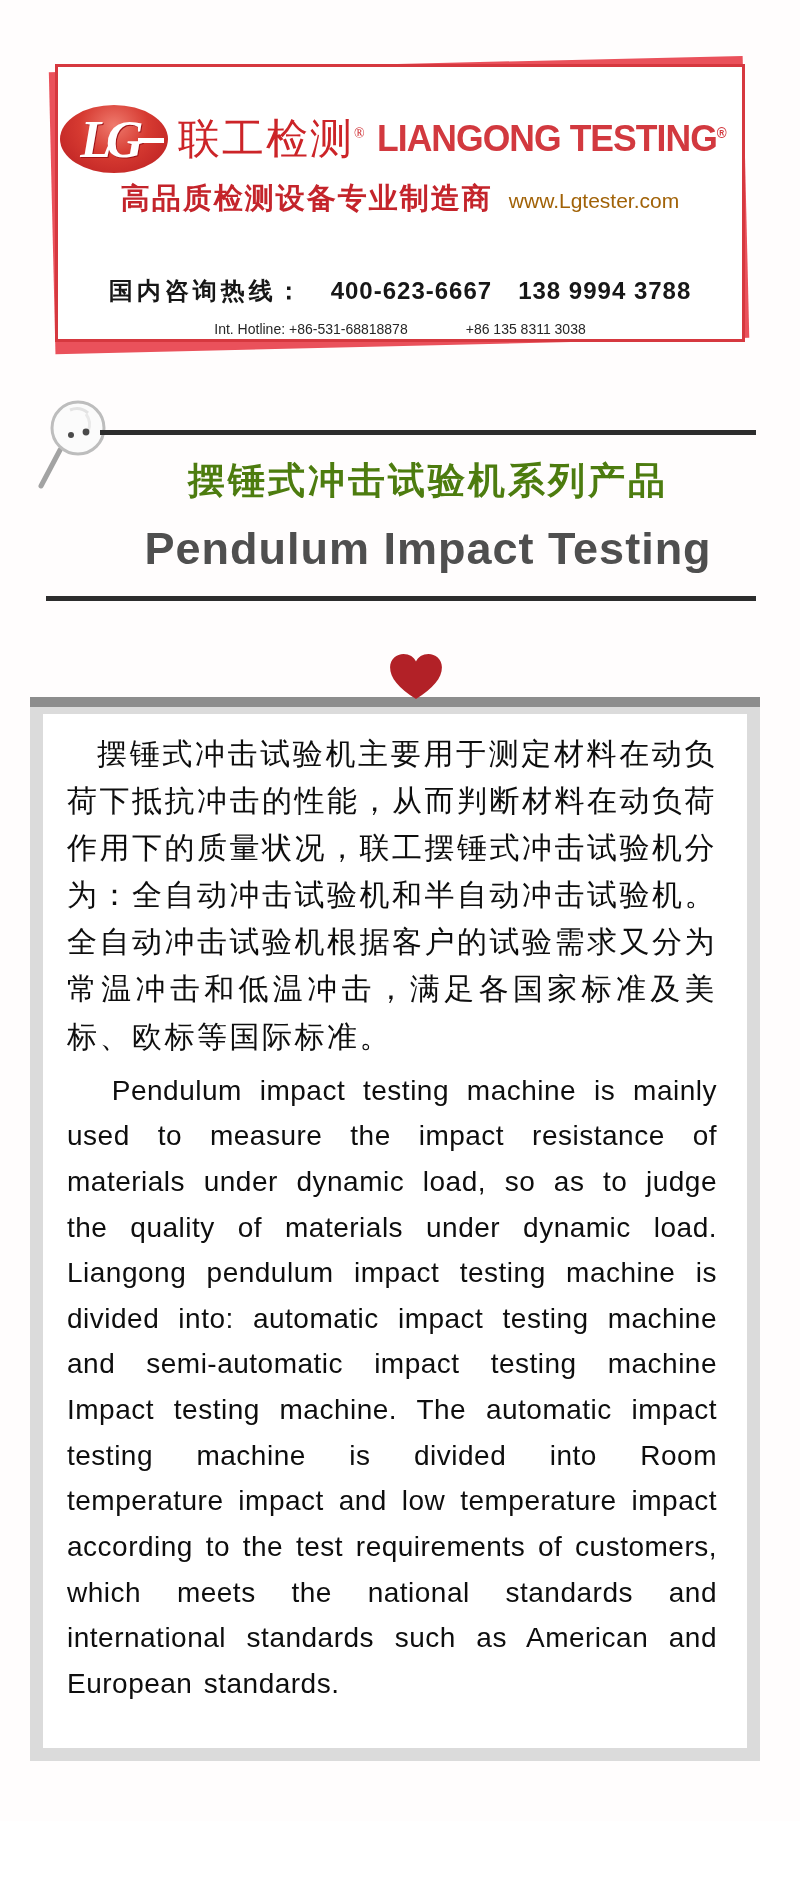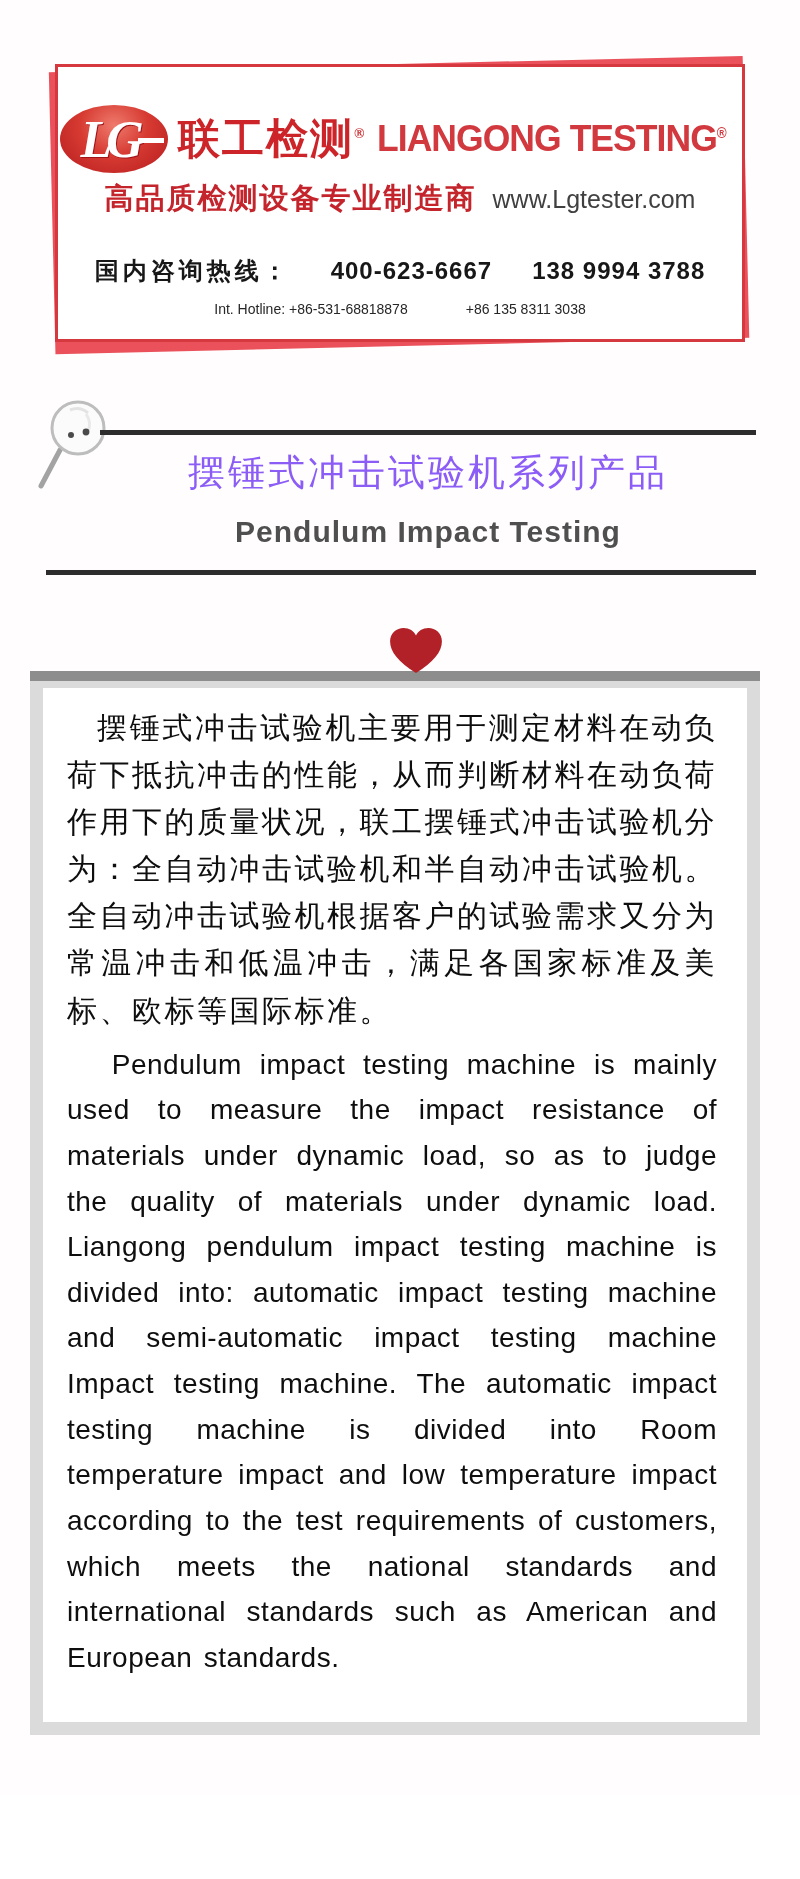--- a/index.html
+++ b/index.html
@@ -63,21 +63,21 @@
   .logo-dash {
     position: absolute;
     right: 4px;
     top: 48%;
     width: 26px;
     height: 5px;
     background: #ffffff;
   }
   .brand-cn {
     font-family: "Liberation Serif", serif;
-    font-weight: bold;
+    font-weight: normal;
     font-size: 42px;
     color: #cc2428;
     letter-spacing: 2px;
     white-space: nowrap;
   }
   .brand-en {
     font-weight: bold;
     font-size: 37px;
     color: #d2393f;
     letter-spacing: -1px;
@@ -94,29 +94,29 @@
   }
   .tagline-cn {
     font-family: "Liberation Serif", serif;
     font-weight: bold;
     font-size: 29px;
     color: #c4242b;
     letter-spacing: 2px;
     white-space: nowrap;
   }
   .tagline-url {
-    font-size: 25px;
-    color: #404040;
+    font-size: 21px;
+    color: #a16207;
     white-space: nowrap;
   }
   .phone-row-1 {
-    margin-top: 36px;
+    margin-top: 56px;
     display: flex;
     align-items: baseline;
-    gap: 40px;
+    gap: 26px;
     font-size: 24px;
     font-weight: 600;
     color: #171717;
   }
   .phone-row-1 .label { letter-spacing: 4px; font-family: "Liberation Serif", serif; }
   .phone-row-1 .num { letter-spacing: 1px; }
   .phone-row-2 {
     margin-top: 14px;
     display: flex;
     align-items: baseline;
@@ -144,26 +144,27 @@
     top: 26px;
     height: 5px;
     background: #2d2d2d;
   }
   .titles {
     padding: 44px 44px 0 100px;
     text-align: center;
   }
   .title-cn {
     font-size: 37px;
-    font-weight: normal;
-    color: #8b5cf6;
+    font-weight: bold;
+    color: #4d7c0f;
     letter-spacing: 3px;
+    margin-top: 8px;
   }
   .title-en {
-    font-size: 30px;
+    font-size: 45px;
     font-weight: bold;
     color: #4f4f4f;
     letter-spacing: 1px;
     margin-top: 17px;
   }
   .rule-bottom {
     margin: 21px 44px 0 46px;
     height: 5px;
     background: #2d2d2d;
   }

